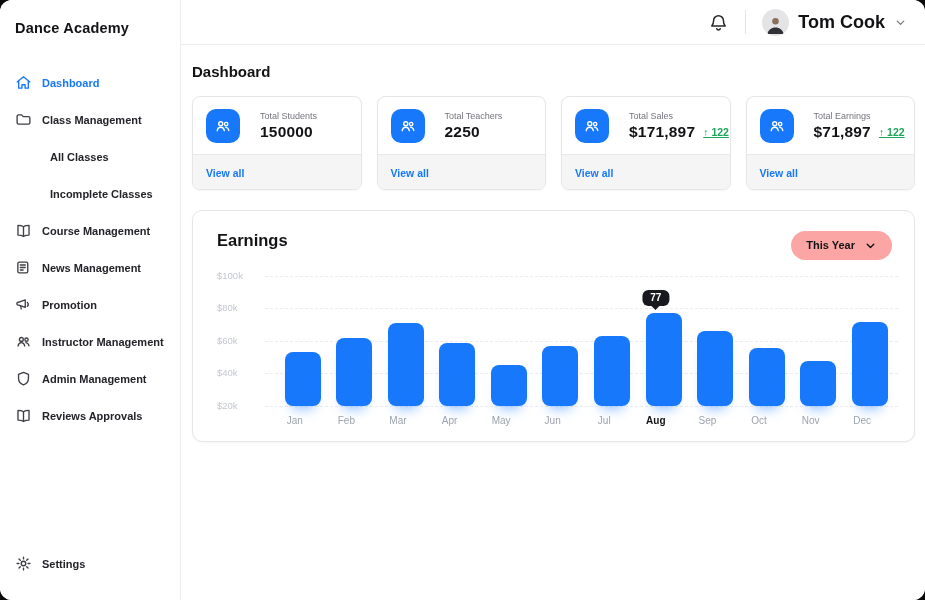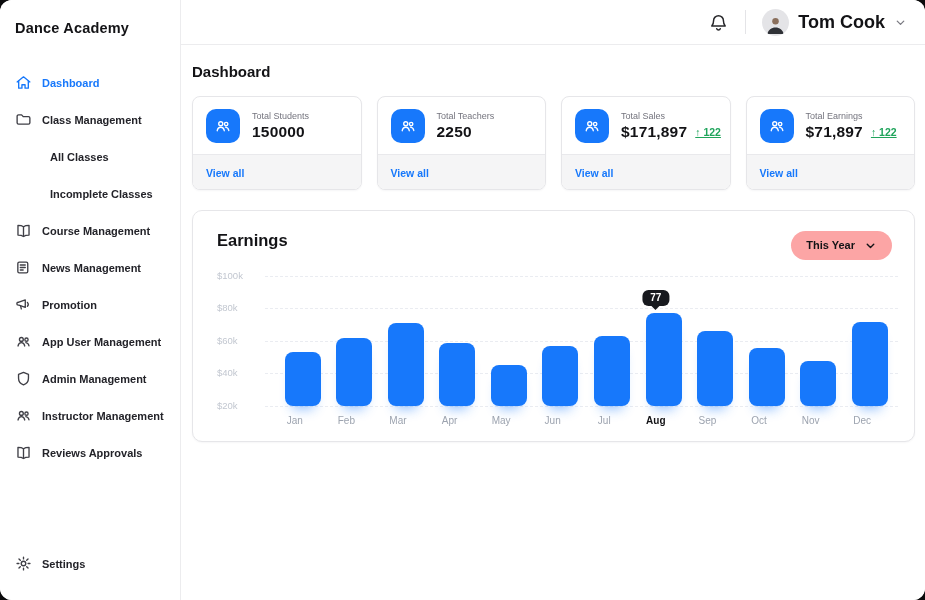--- a/index.html
+++ b/index.html
@@ -51,21 +51,21 @@
 
   .content { padding:18px 10px 0 11px; flex:1; }
   .page-title { font-size:15px; font-weight:700; color:#131316; }
 
   
   .stats-row { display:flex; gap:15px; margin-top:16px; }
   .stat-card {
     flex:1; border:1px solid #e6e6e9; border-radius:8px; overflow:hidden;
     background:#fff; box-shadow:0 1px 2px rgba(16,24,40,.04);
   }
-  .stat-top { display:flex; align-items:center; gap:12px; padding:12px 13px 11px 13px; }
+  .stat-top { display:flex; align-items:center; gap:20px; padding:12px 13px 11px 13px; }
   .stat-icon {
     width:34px; height:34px; min-width:34px; border-radius:10px; background:#1778fb;
     display:flex; align-items:center; justify-content:center; color:#fff;
   }
   .stat-icon svg { width:18px; height:18px; }
   .stat-label { font-size:9px; color:#74747e; font-weight:500; }
   .stat-value-row { display:flex; align-items:center; gap:8px; margin-top:2px; }
   .stat-value { font-size:15.5px; font-weight:700; color:#131316; letter-spacing:.2px; }
   .stat-delta { font-size:10.5px; font-weight:700; color:#1fa45b; white-space:nowrap;text-decoration:underline; }
   .stat-footer {
@@ -180,51 +180,40 @@
           <svg viewBox="0 0 24 24" fill="none" stroke="currentColor" stroke-width="1.9" stroke-linecap="round" stroke-linejoin="round">
               <path d="M14.5 5.5 5.5 8.8H4.6a2 2 0 0 0 0 4h.9l9 3.3v-10.6z"></path>
               <path d="M17.5 9a4.2 4.2 0 0 1 0 5.6"></path>
               <path d="M7.8 13.5l1.1 4.8"></path>
             </svg>
         </span>
         <span class="nav-label">Promotion</span>
       </div>
 
 
+
       <div class="nav-item">
         <span class="nav-icon">
           <svg viewBox="0 0 24 24" fill="none" stroke="currentColor" stroke-width="1.9" stroke-linecap="round" stroke-linejoin="round">
               <circle cx="9" cy="9" r="2.7"></circle>
               <path d="M4.3 18.3c.5-3.1 2.6-4.7 4.7-4.7s4.2 1.6 4.7 4.7"></path>
               <circle cx="16.2" cy="9.4" r="2.3"></circle>
               <path d="M15.3 13.6c2 .3 3.9 1.7 4.4 4.4"></path>
             </svg>
         </span>
-        <span class="nav-label">App User Management</span>
+        <span class="nav-label">Instructor Management</span>
       </div>
 
       <div class="nav-item">
         <span class="nav-icon">
           <svg viewBox="0 0 24 24" fill="none" stroke="currentColor" stroke-width="1.9" stroke-linecap="round" stroke-linejoin="round">
               <path d="M12 3.5l7 2.8v5.2c0 4.6-3 7.9-7 9.5-4-1.6-7-4.9-7-9.5V6.3l7-2.8z"></path>
             </svg>
         </span>
         <span class="nav-label">Admin Management</span>
-      </div>
-
-      <div class="nav-item">
-        <span class="nav-icon">
-          <svg viewBox="0 0 24 24" fill="none" stroke="currentColor" stroke-width="1.9" stroke-linecap="round" stroke-linejoin="round">
-              <circle cx="9" cy="9" r="2.7"></circle>
-              <path d="M4.3 18.3c.5-3.1 2.6-4.7 4.7-4.7s4.2 1.6 4.7 4.7"></path>
-              <circle cx="16.2" cy="9.4" r="2.3"></circle>
-              <path d="M15.3 13.6c2 .3 3.9 1.7 4.4 4.4"></path>
-            </svg>
-        </span>
-        <span class="nav-label">Instructor Management</span>
       </div>
 
       <div class="nav-item">
         <span class="nav-icon">
           <svg viewBox="0 0 24 24" fill="none" stroke="currentColor" stroke-width="1.9" stroke-linecap="round" stroke-linejoin="round">
               <path d="M12 6.6C10.1 5.2 7.6 4.7 4.2 4.7v13.8c3.4 0 5.9.5 7.8 1.9 1.9-1.4 4.4-1.9 7.8-1.9V4.7c-3.4 0-5.9.5-7.8 1.9z"></path>
               <path d="M12 6.6v13.8"></path>
             </svg>
         </span>
         <span class="nav-label">Reviews Approvals</span>

